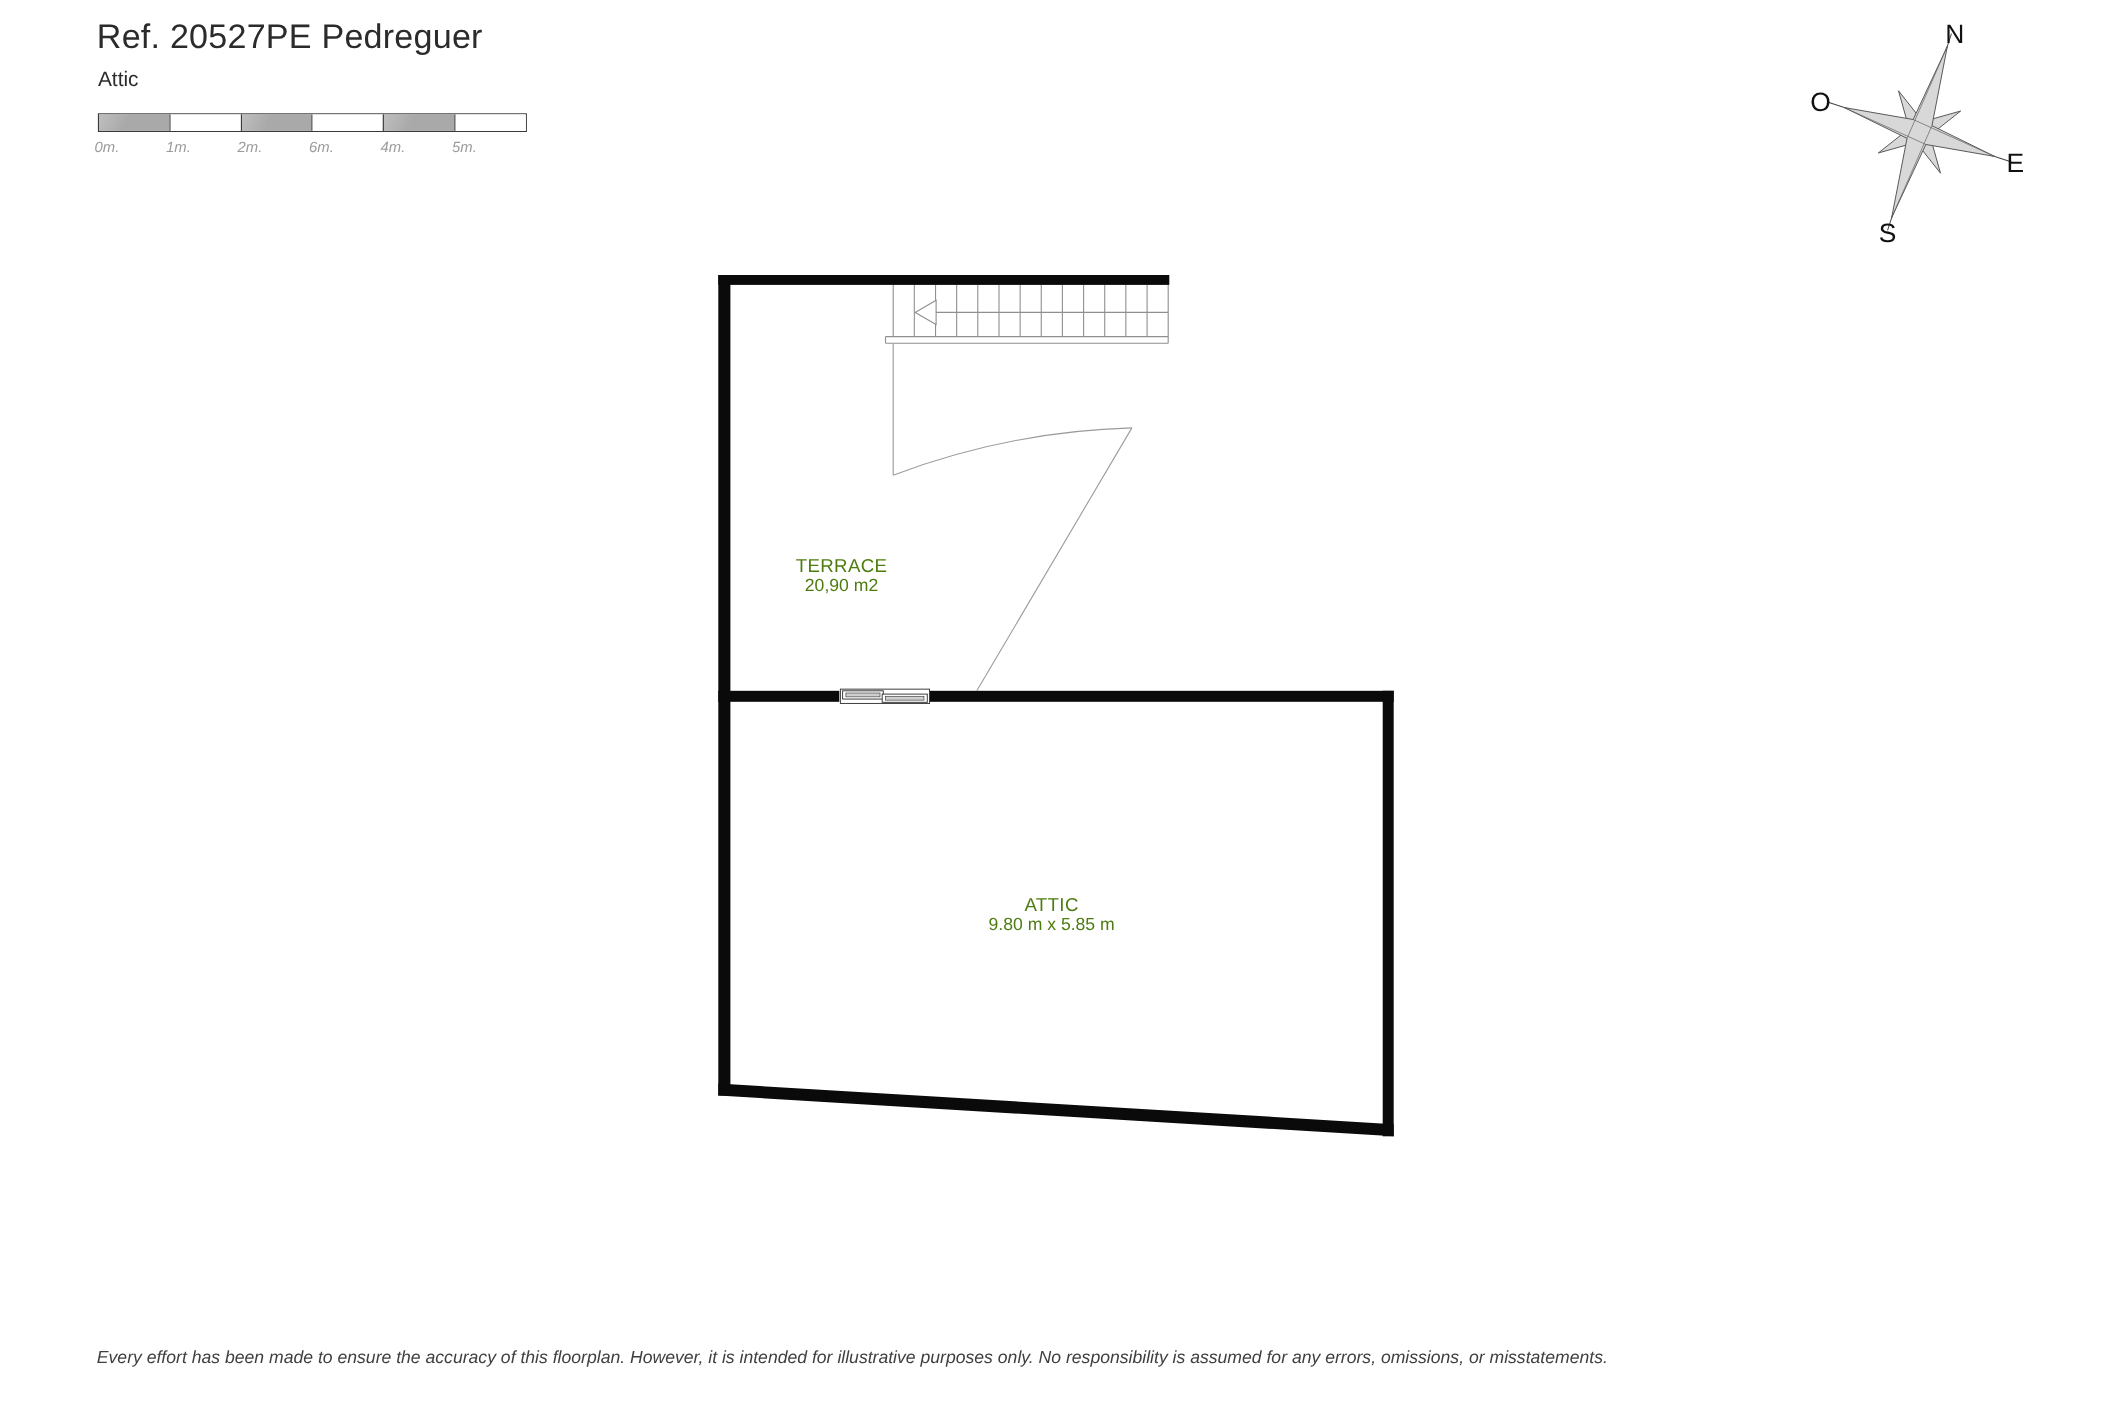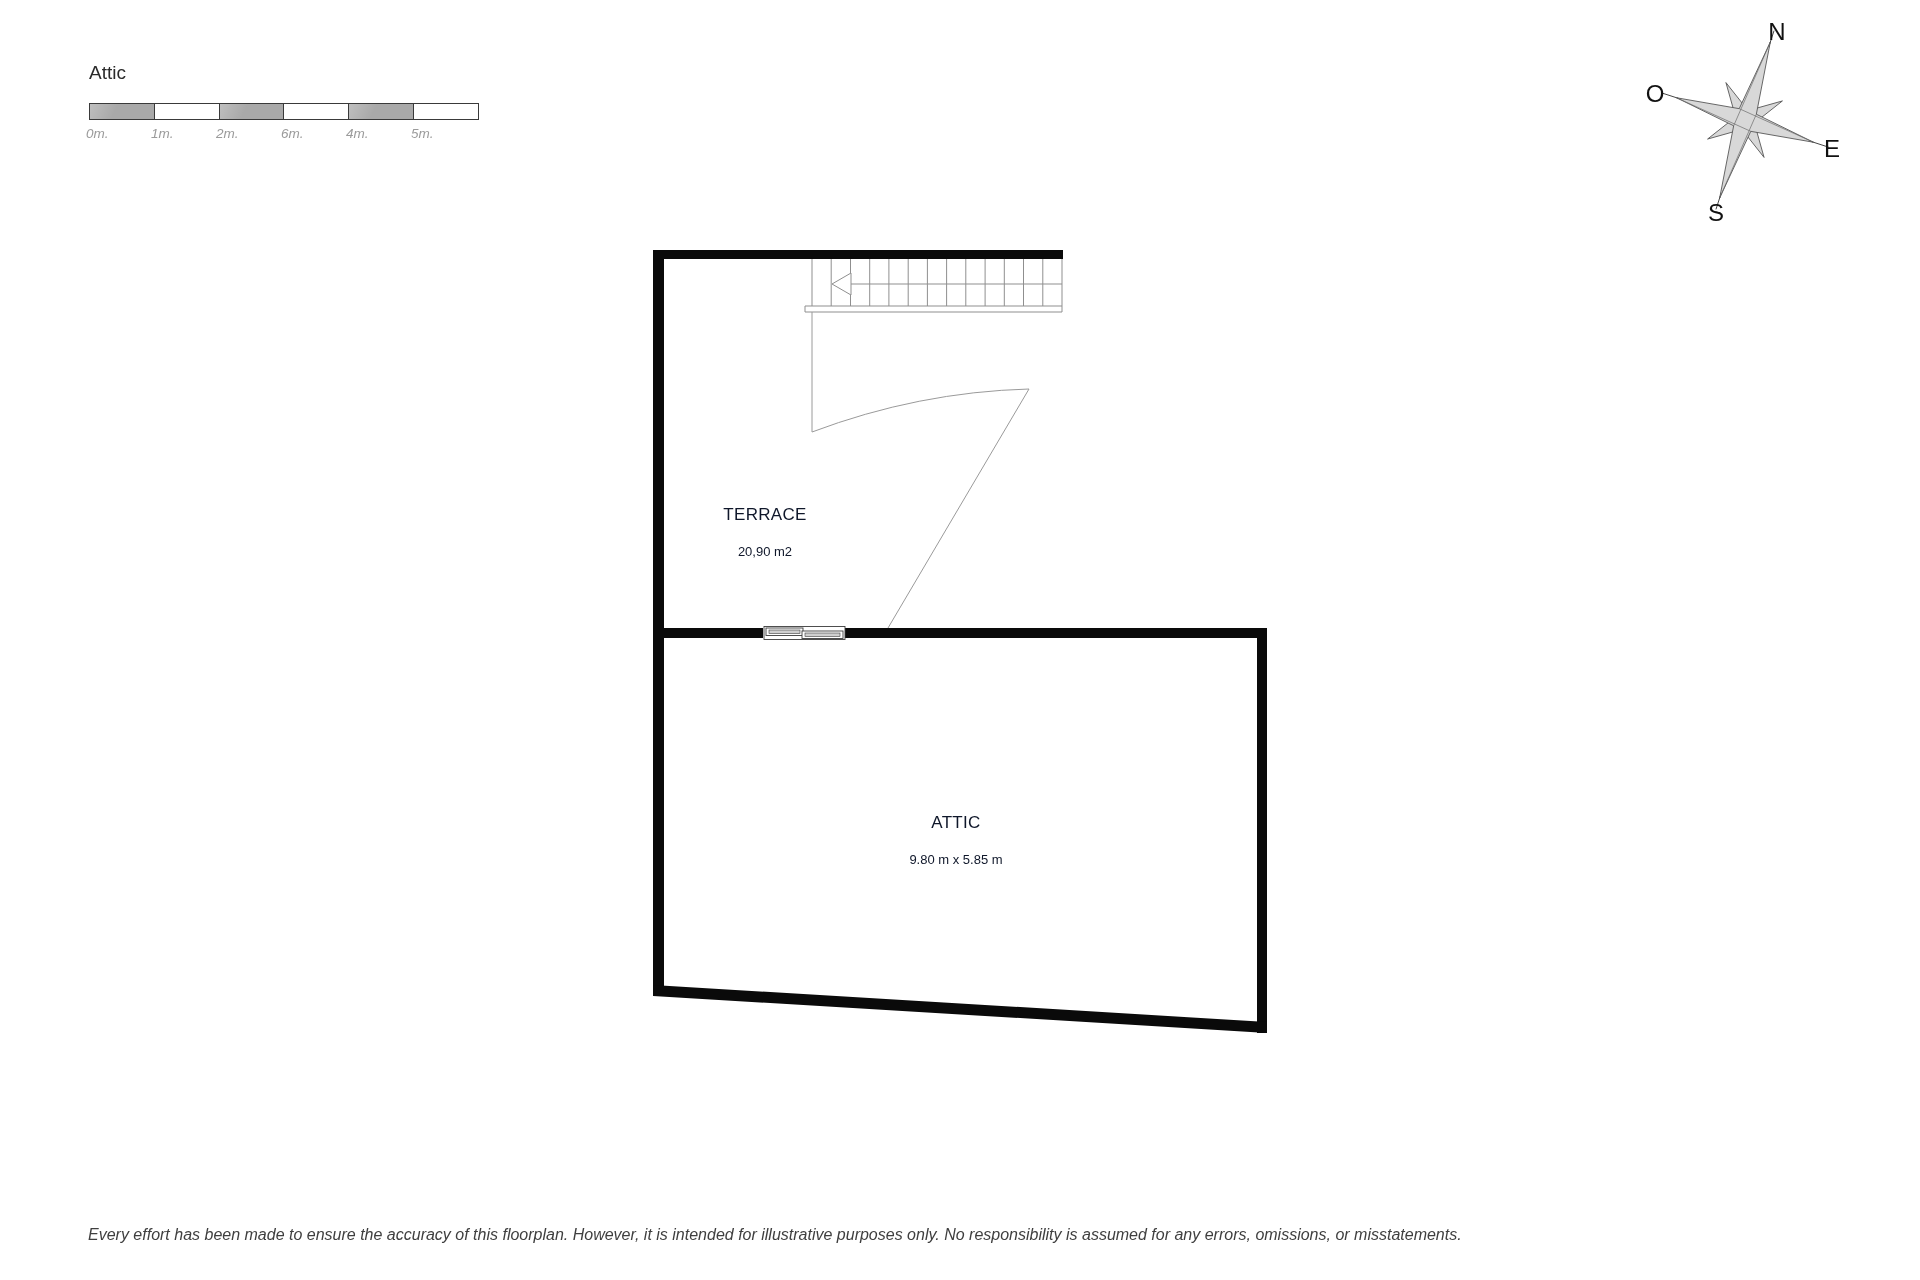--- a/index.html
+++ b/index.html
@@ -73,43 +73,44 @@
   .c-e { left: 1832px; top: 149px; }
   .c-s { left: 1716px; top: 213px; }
 
   
   .plan-svg { position: absolute; left: 0; top: 0; }
 
   .room-label {
     position: absolute;
     width: 220px;
     text-align: center;
-    color: #0f172a;
+    color: #4d7c0f;
   }
   .room-label .room-name { font-size: 17px; line-height: 19px; letter-spacing: 0.3px; }
-  .room-label .room-dim  { font-size: 13px; line-height: 18px; margin-top: 19px; }
+  .room-label .room-dim  { font-size: 16px; line-height: 18px; }
   .terrace-label { left: 655px; top: 505px; }
   .attic-label   { left: 846px; top: 813px; }
 
   
   .disclaimer {
     position: absolute;
     left: 88px; top: 1204px;
     font-size: 16px;
     font-style: italic;
     color: #3f3f3f;
     white-space: nowrap;
     margin-top: 22px;
   }
 </style>
 </head>
 <body>
 
 <div class="page">
 
+  <div class="title">Ref. 20527PE Pedreguer</div>
   <div class="subtitle">Attic</div>
 
   <div class="scalebar">
     <div class="seg gray"></div>
     <div class="seg white"></div>
     <div class="seg gray"></div>
     <div class="seg white"></div>
     <div class="seg gray"></div>
     <div class="seg white"></div>
   </div>

